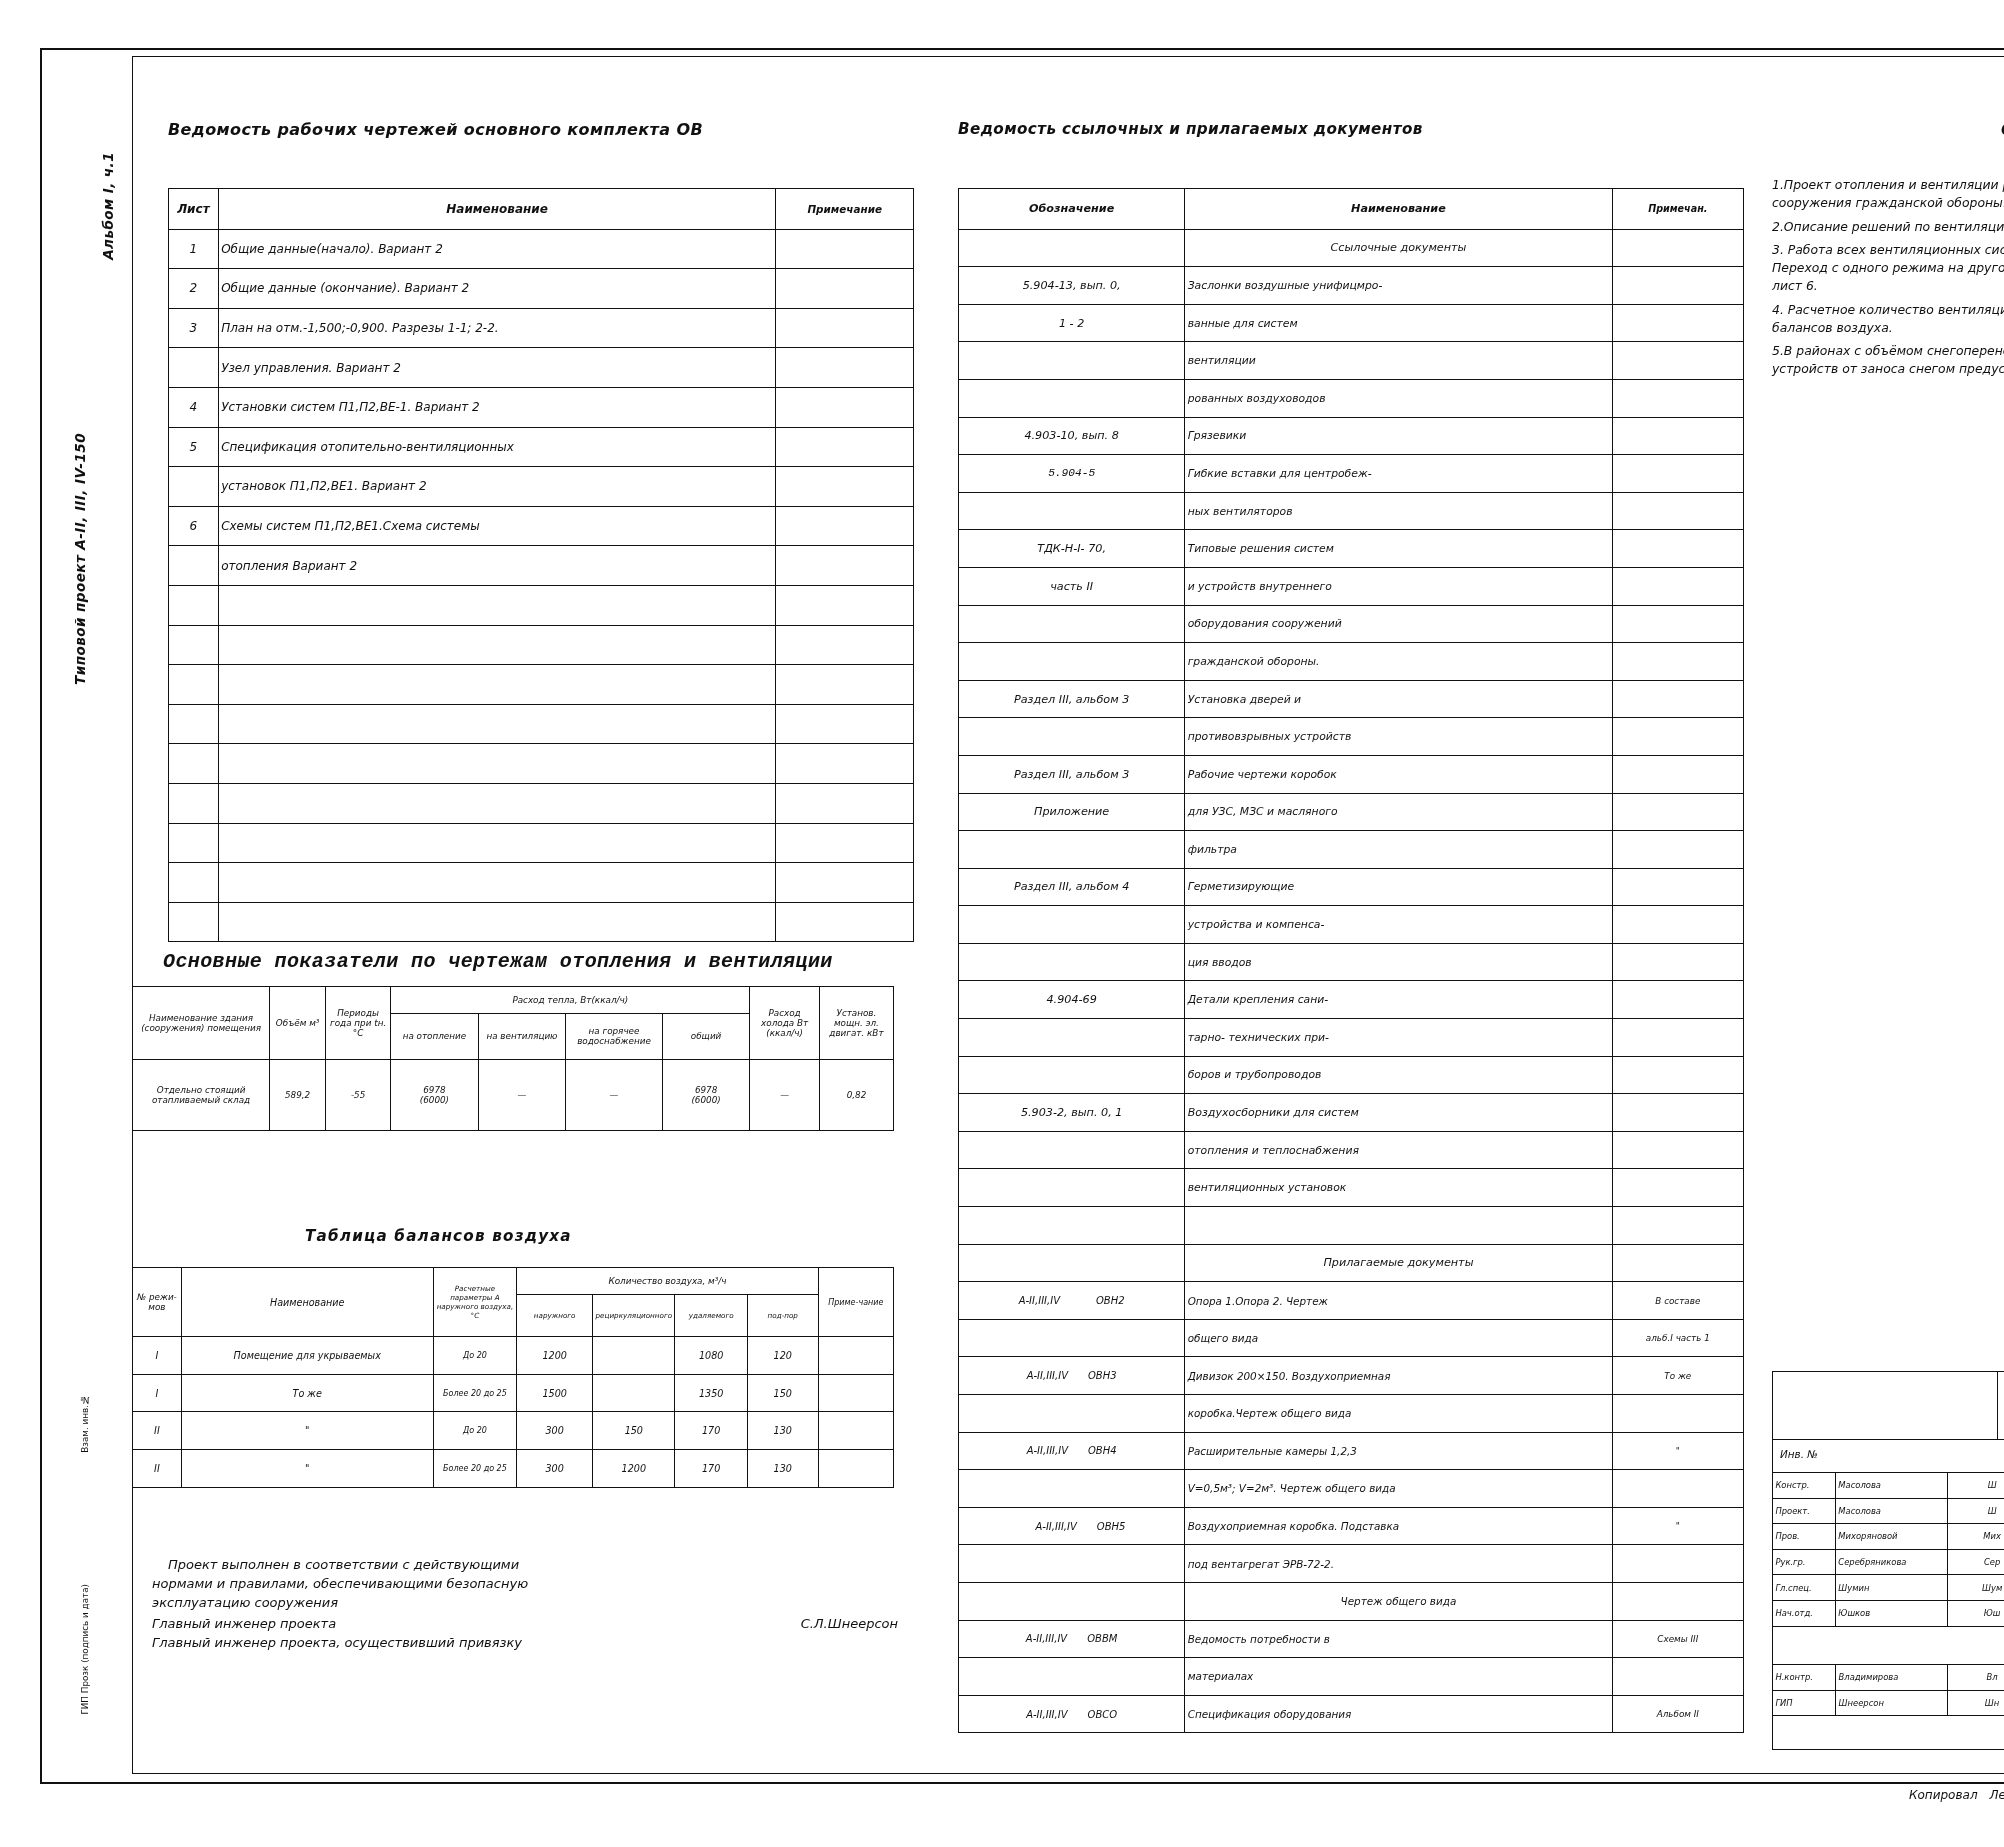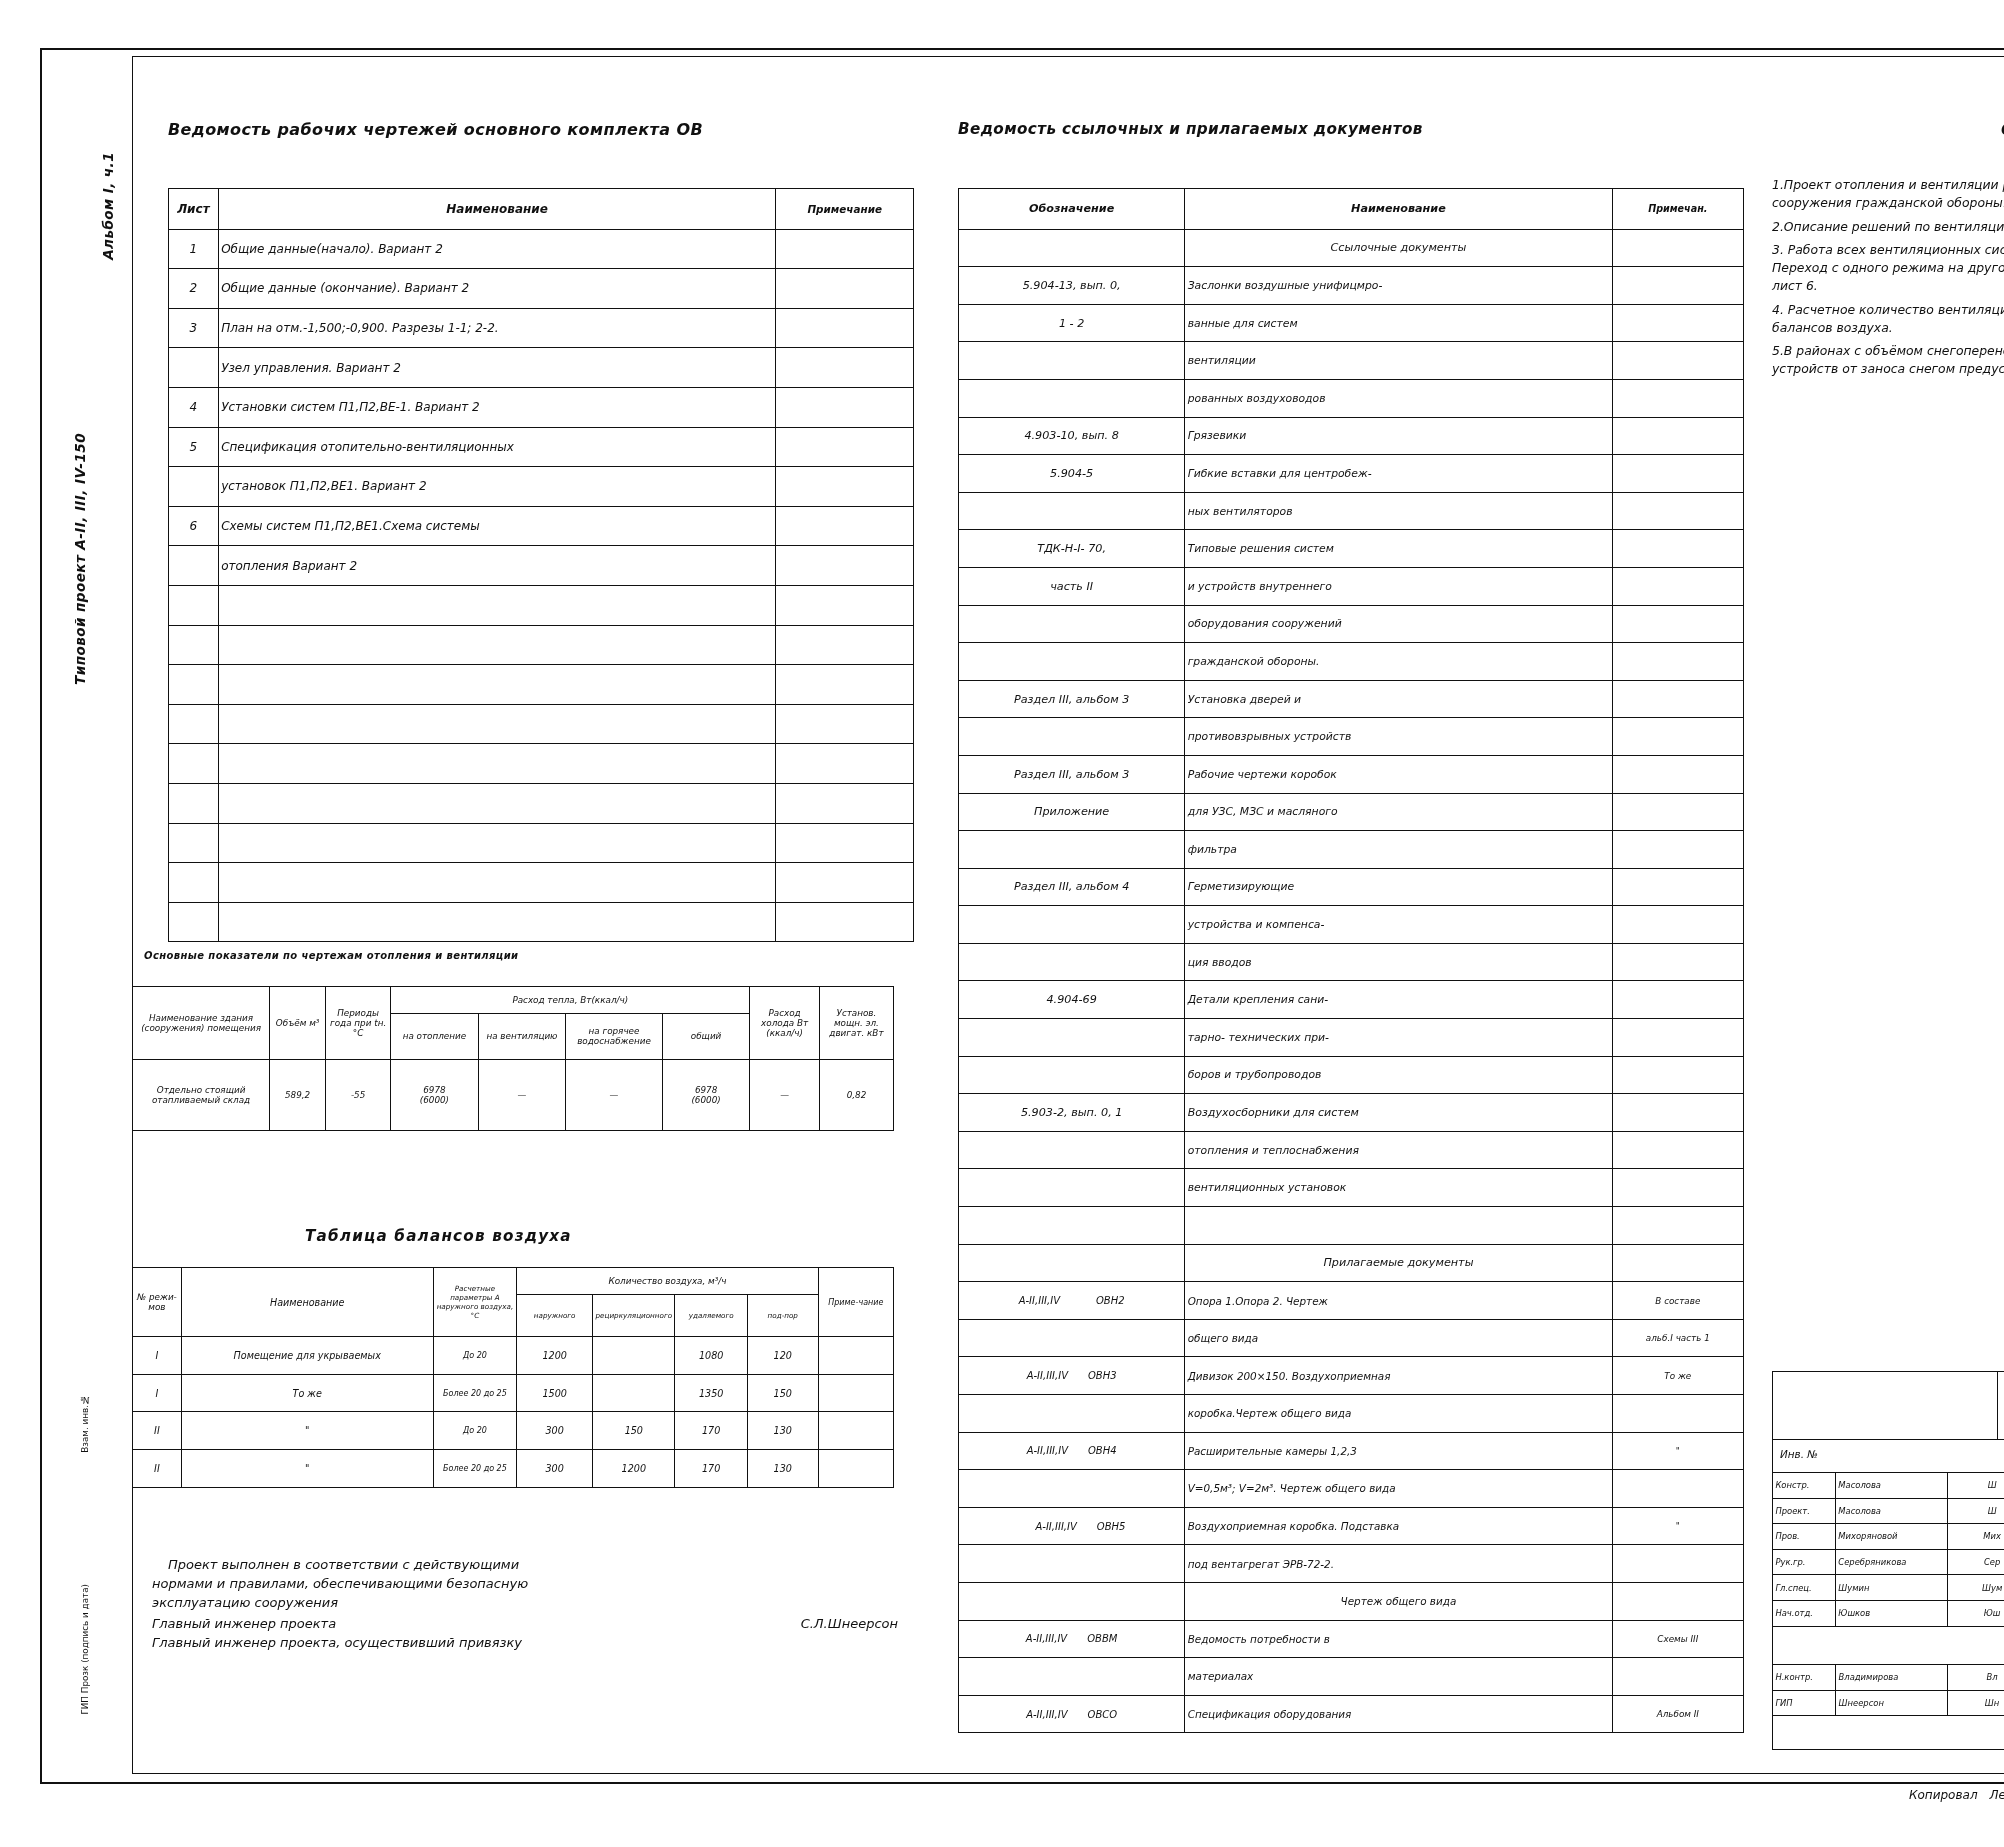--- a/index.html
+++ b/index.html
@@ -126,21 +126,21 @@
           <td class="c" style="height: 37px;"></td>
         </tr>
         <tr>
           <td class="c" style="height: 37px;"></td>
           <td class="l" style="height: 37px;"></td>
           <td class="c" style="height: 37px;"></td>
         </tr>
       </tbody>
   </table>
 
-  <div class="hdr" style="position:absolute;left:144px;top:950px;font-size:10px;">Основные показатели по чертежам отопления и вентиляции</div>
+  <div class="hdr" style="position:absolute;left:163px;top:950px;font-size:20px;font-family:Liberation Mono, monospace;">Основные показатели по чертежам отопления и вентиляции</div>
 
   <table class="tb" style="left:132px;top:986px;width:762px;font-size:8.8px;">
     <tbody>
         <tr>
       <td class="c" rowspan="2" style="width:116px;height:68px;">Наименование здания (сооружения) помещения</td>
       <td class="c" rowspan="2" style="width:44px;">Объём м³</td>
       <td class="c" rowspan="2" style="width:52px;">Периоды года при tн. °С</td>
       <td class="c" colspan="4" style="width:297px;height:24px;">Расход тепла, Вт(ккал/ч)</td>
       <td class="c" rowspan="2" style="width:56px;">Расход холода Вт (ккал/ч)</td>
       <td class="c" rowspan="2" style="width:60px;">Установ. мощн. эл. двигат. кВт</td>
@@ -279,21 +279,21 @@
           <td class="c" style="height: 35px;"></td>
           <td class="l" style="height: 35px; font-size: 10.8px;">рованных воздуховодов</td>
           <td class="c" style="height: 35px;"></td>
         </tr>
         <tr>
           <td class="c" style="height: 35px;">4.903-10, вып. 8</td>
           <td class="l" style="height: 35px; font-size: 10.8px;">Грязевики</td>
           <td class="c" style="height: 35px;"></td>
         </tr>
         <tr>
-          <td class="c" style="height: 35px;">5.904-5</td>
+          <td class="c" style="height: 35px; font-family: Liberation Mono, monospace;">5.904-5</td>
           <td class="l" style="height: 35px; font-size: 10.8px;">Гибкие вставки для центробеж-</td>
           <td class="c" style="height: 35px;"></td>
         </tr>
         <tr>
           <td class="c" style="height: 35px;"></td>
           <td class="l" style="height: 35px; font-size: 10.8px;">ных вентиляторов</td>
           <td class="c" style="height: 35px;"></td>
         </tr>
         <tr>
           <td class="c" style="height: 35px;">ТДК-Н-I- 70,</td>

